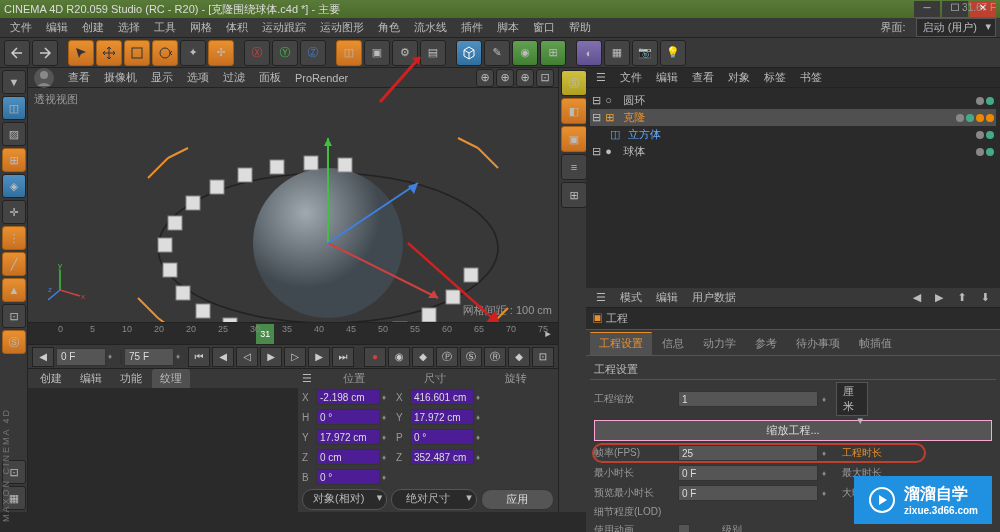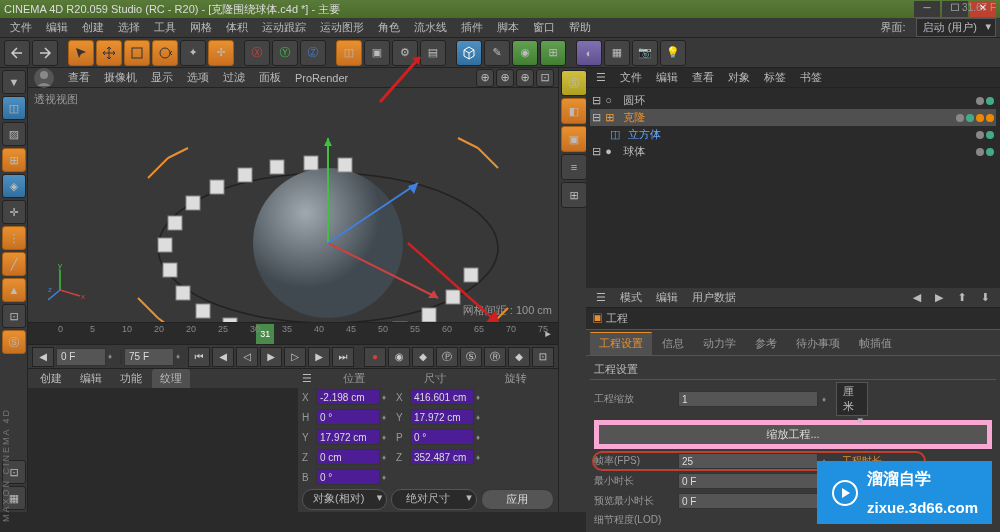--- a/index.html
+++ b/index.html
@@ -70,23 +70,23 @@
 .attr-tabs span { padding: 3px 8px; font-size: 11px; color: #999; border: 1px solid transparent; }
 .attr-tabs span.active { background: #505050; color: #e89030; border-top: 1px solid #e89030; }
 .attr-section { background: #383838; padding: 4px; }
 .section-title { color: #bbb; padding: 2px 4px; font-size: 11px; border-bottom: 1px solid #555; }
 .attr-row { display: flex; align-items: center; gap: 4px; padding: 2px 4px; }
 .attr-row .albl { width: 80px; font-size: 10px; color: #999; }
 .attr-row input { flex: 0 0 50px; background: #555; border: 1px solid #333; color: #ddd; padding: 1px 3px; font-size: 10px; height: 16px; }
 .attr-row.highlight { position: relative; }
 .attr-row.highlight::before { content: ""; position: absolute; left: 2px; right: 70px; top: 0; bottom: 0; border: 2px solid #c04030; border-radius: 10px; pointer-events: none; }
 .attr-row .orange-lbl { color: #e89030; font-size: 10px; margin-left: 6px; }
-.long-btn { width: 100%; background: #555; border: 5px solid #f9a8d4; padding: 2px; text-align: center; font-size: 11px; color: #ddd; cursor: pointer; }
+.long-btn { width: 100%; background: #555; border: 1px solid #f9a8d4; padding: 2px; text-align: center; font-size: 11px; color: #ddd; cursor: pointer; }
 .watermark { position: absolute; bottom: 8px; right: 8px; background: #2090e0; color: #fff; padding: 8px 14px; font-size: 16px; font-weight: bold; display: flex; align-items: center; gap: 8px; z-index: 100; }
-.watermark .sub { font-size: 15px; display: block; margin-top: 9px; }
+.watermark .sub { font-size: 10px; display: block; }
 .red-arrow { position: absolute; pointer-events: none; z-index: 50; }
 .side-label { position: absolute; left: 1px; bottom: 10px; writing-mode: vertical-rl; transform: rotate(180deg); font-size: 9px; color: #777; letter-spacing: 2px; }
 .frame-readout { position: absolute; right: 4px; top: 2px; font-size: 10px; color: #999; }
 .spinner { width: 10px; color: #888; font-size: 8px; display: inline-block; }
 .checkbox { width: 12px; height: 12px; background: #555; border: 1px solid #333; display: inline-block; }
 </style>
 </head>
 <body>
 
 <div class="titlebar">

